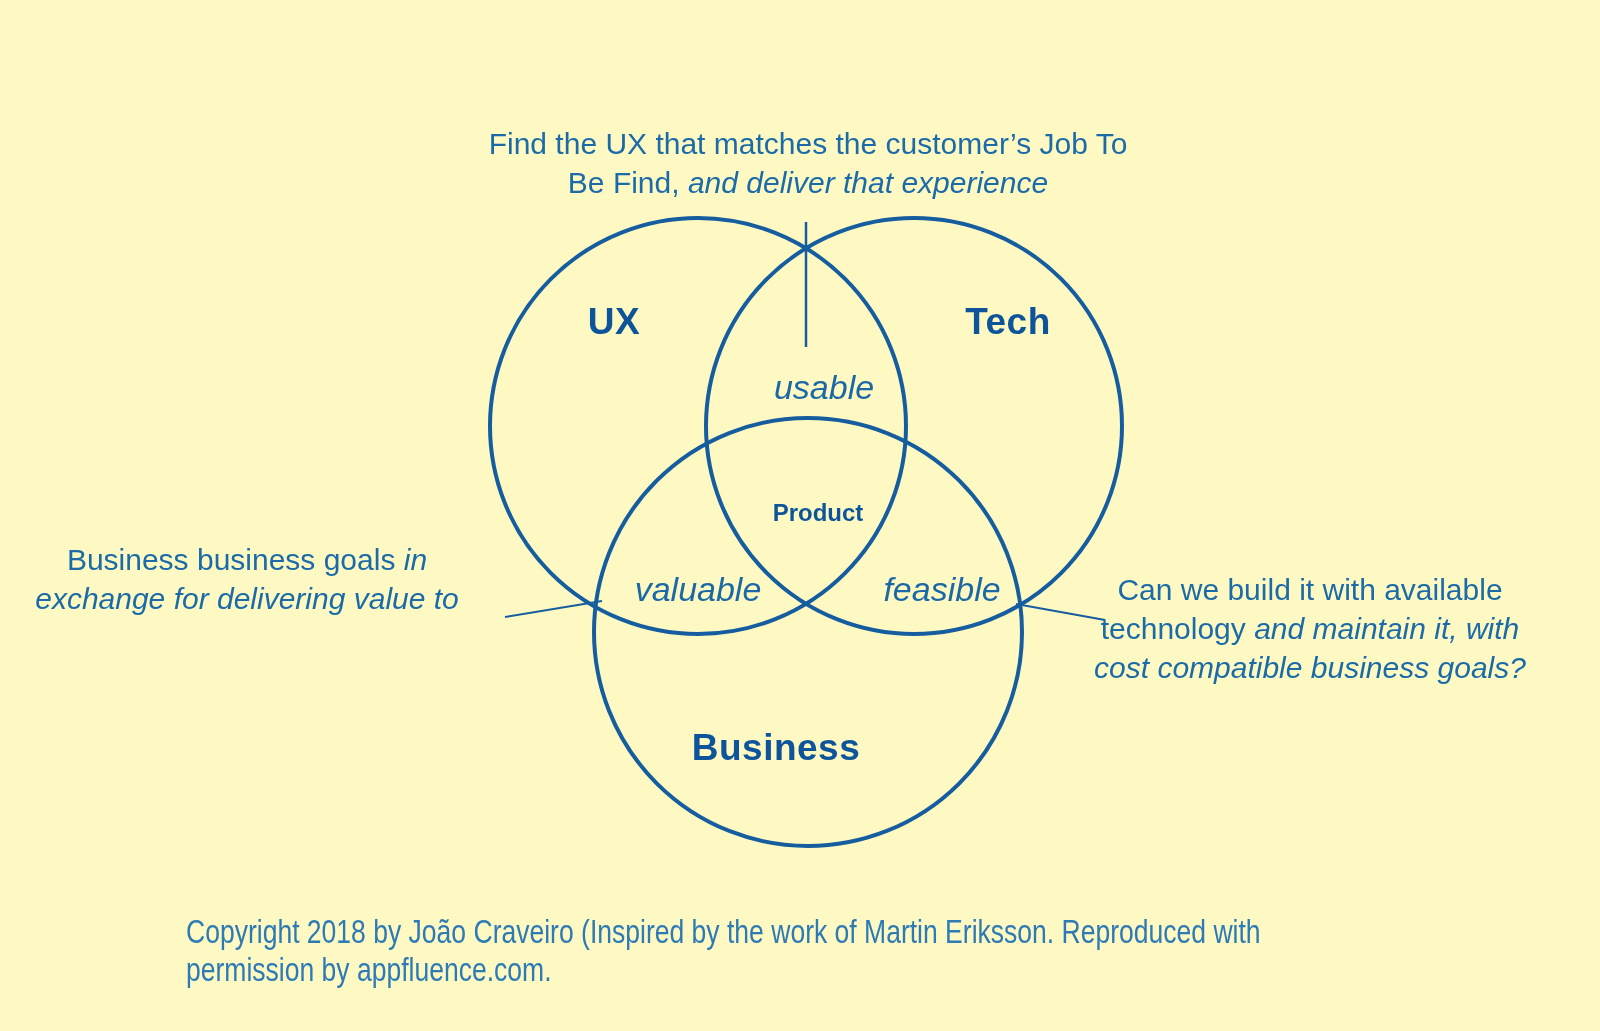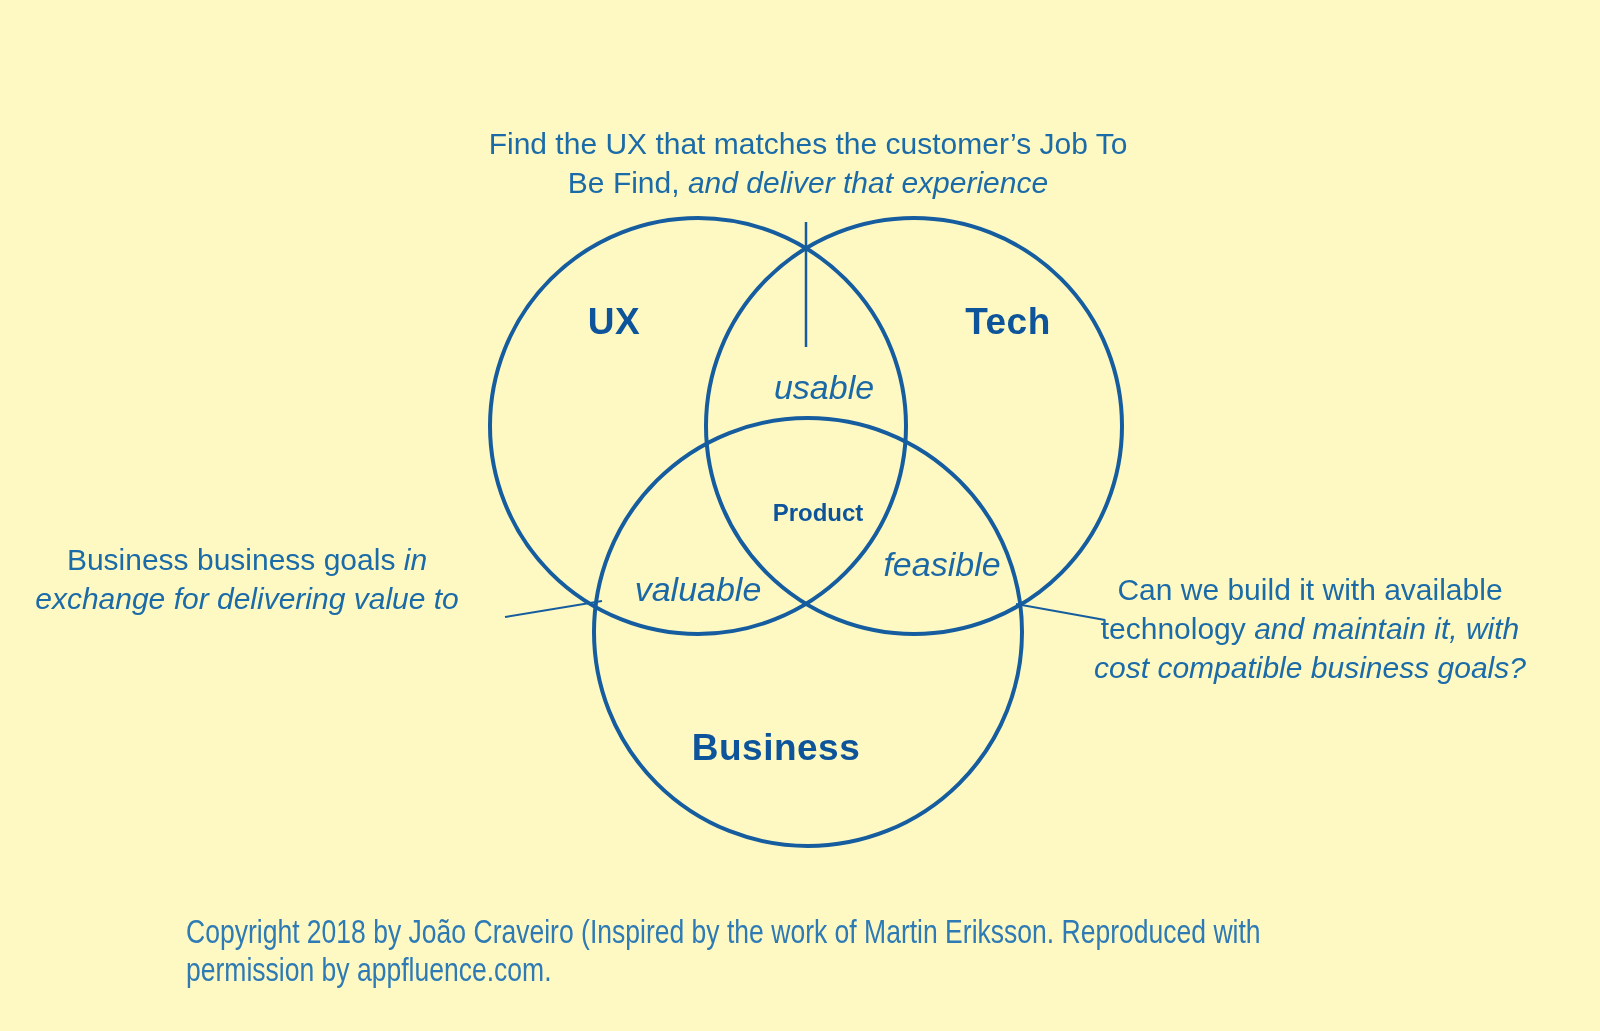--- a/index.html
+++ b/index.html
@@ -55,21 +55,21 @@
   .annotation .it { font-style: italic; }
   .ux-annotation   { left: 808px; top: 124px; }
   .biz-annotation  { left: 247px; top: 540px; }
   .tech-annotation { left: 1310px; top: 570px; }
 
   .label-ux       { left: 614px;  top: 322px; }
   .label-tech     { left: 1008px; top: 322px; }
   .label-business { left: 776px;  top: 748px; }
   .label-usable   { left: 824px;  top: 387px; }
   .label-valuable { left: 698px;  top: 589px; }
-  .label-feasible { left: 942px;  top: 564px; font-style: italic; }
+  .label-feasible { left: 942px;  top: 589px; font-style: italic; }
   .label-product  { left: 818px;  top: 513px; }
 
   .copyright {
     position: absolute;
     left: 186px;
     top: 912px;
     font-size: 34px;
     line-height: 38px;
     color: #2d7ab5;
     transform: scaleX(0.78);

